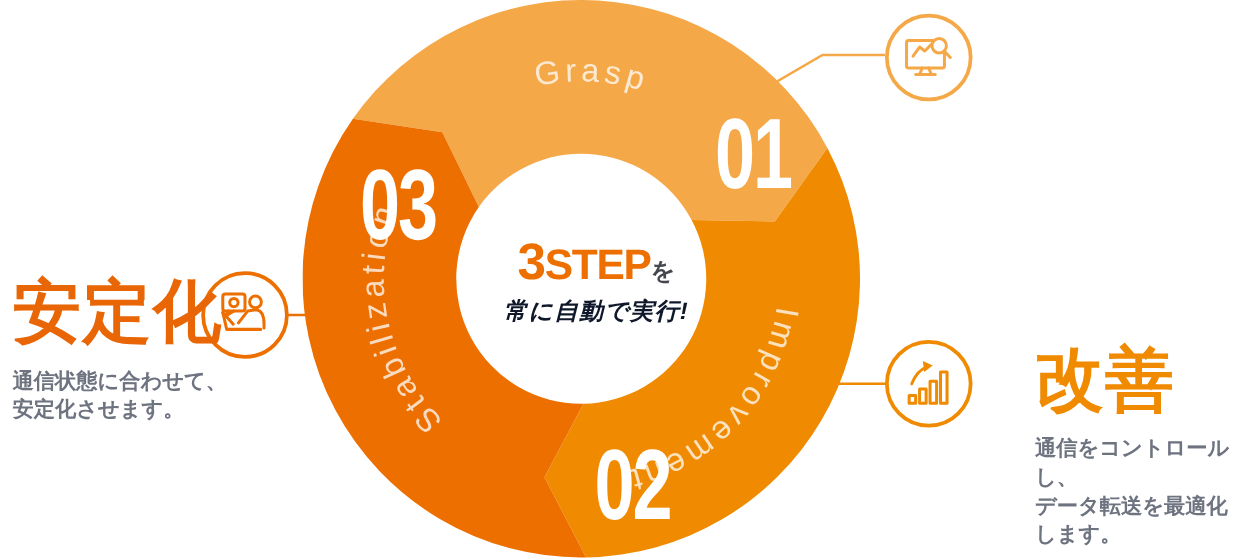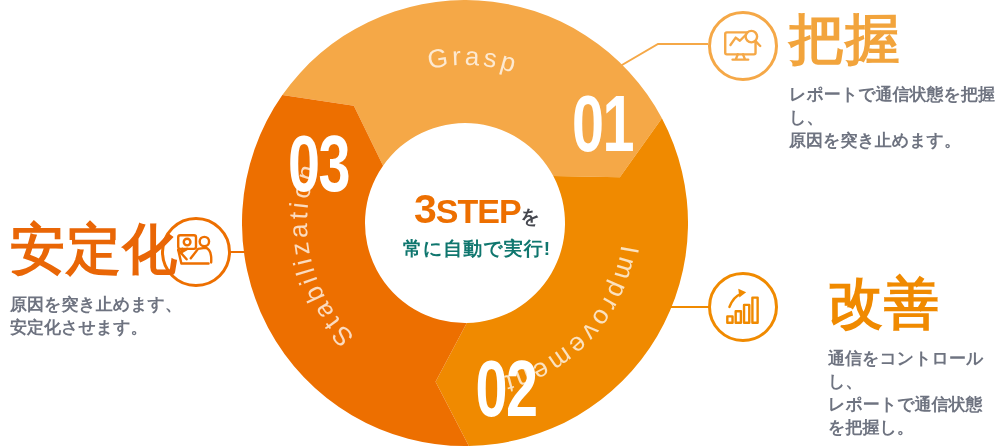--- a/index.html
+++ b/index.html
@@ -72,70 +72,63 @@
 
     <text class="seg-number" text-anchor="middle" dominant-baseline="central" transform="translate(360.5 123.1) scale(0.72 1)">01</text>
     <text class="seg-number" text-anchor="middle" dominant-baseline="central" transform="translate(264.1 388.0) scale(0.72 1)">02</text>
     <text class="seg-number" text-anchor="middle" dominant-baseline="central" transform="translate(76.5 163.8) scale(0.72 1)">03</text>
   </svg>
 
   <div class="center-copy">
     <div class="center-line1">
       <span class="center-num" style="color: rgb(237, 111, 0);">3</span><span class="center-step" style="color: rgb(237, 111, 0);">STEP</span><span class="center-suffix" style="color: rgb(69, 71, 79);">を</span>
     </div>
-    <div class="center-line2" style="color: #0f766e;">常に自動で実行!</div>
+    <div class="center-line2" style="color: #0f172a; font-style: italic;">常に自動で実行!</div>
   </div>
 
   <div class="callout-circle" id="circle-grasp" style="color: rgb(245, 168, 71);">
     <svg width="46" height="46" viewBox="0 0 44 44">
       <rect x="5" y="9" width="29" height="21" rx="1.5"></rect>
       <polyline points="10,21 15,14 19,17 25,11"></polyline>
       <path d="M17 30 L15 35 M22 30 L24 35 M12 35 H27"></path>
       <circle cx="30" cy="13" r="5.5" fill="#ffffff"></circle>
       <line x1="34.2" y1="17.5" x2="38.5" y2="22"></line>
     </svg>
-  </div>
-  <div class="callout" id="callout-grasp">
-    <div class="callout-title" style="color: rgb(242, 164, 60);">把握</div>
-    <div class="callout-desc">
-      <div>レポートで通信状態を把握し、</div>
-      <div>原因を突き止めます。</div>
-    </div>
   </div>
 
   <div class="callout-circle" id="circle-improvement" style="color: rgb(240, 138, 0);">
     <svg width="46" height="46" viewBox="0 0 44 44">
       <rect x="7" y="31" width="5" height="6"></rect>
       <rect x="15" y="26" width="5" height="11"></rect>
       <rect x="23" y="20" width="5" height="17"></rect>
       <rect x="31" y="13" width="5" height="24"></rect>
       <path d="M9 22 Q13 12 20 9.5"></path>
       <path d="M17.5 4.5 L25 8 L18.5 13" fill="currentColor" stroke="none"></path>
     </svg>
   </div>
   <div class="callout" id="callout-improvement">
     <div class="callout-title" style="color: rgb(240, 138, 0);">改善</div>
     <div class="callout-desc">
       <div>通信をコントロールし、</div>
-      <div>レポートで通信状態を把握し。</div>
+      <div>データ転送を最適化します。</div>
     </div>
   </div>
 
   <div class="callout-circle" id="circle-stabilization" style="color: rgb(237, 111, 0);">
     <svg width="46" height="46" viewBox="0 0 44 44">
       <rect x="5" y="6" width="17" height="13" rx="2"></rect>
       <circle cx="13.5" cy="12.5" r="3.2"></circle>
       <path d="M9 19 L7 23 L13.5 19"></path>
       <circle cx="30" cy="12" r="4.5"></circle>
       <path d="M36.5 32 C37 24 35 18.5 30.5 18 L24 19 L17 28"></path>
       <path d="M5 20 L8 33 L34 33"></path>
       <path d="M5 20 L13 29"></path>
     </svg>
   </div>
   <div class="callout" id="callout-stabilization">
     <div class="callout-title" style="color: rgb(233, 102, 6);">安定化</div>
     <div class="callout-desc">
-      <div>原因を突き止めます、</div>
+      <div>通信状態に合わせて、</div>
       <div>安定化させます。</div>
     </div>
   </div>
 
 </div>
 
 </body></html>

